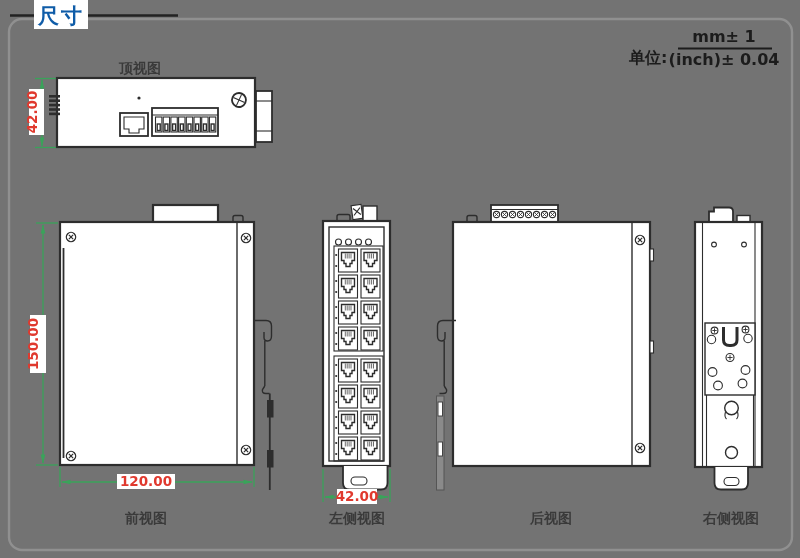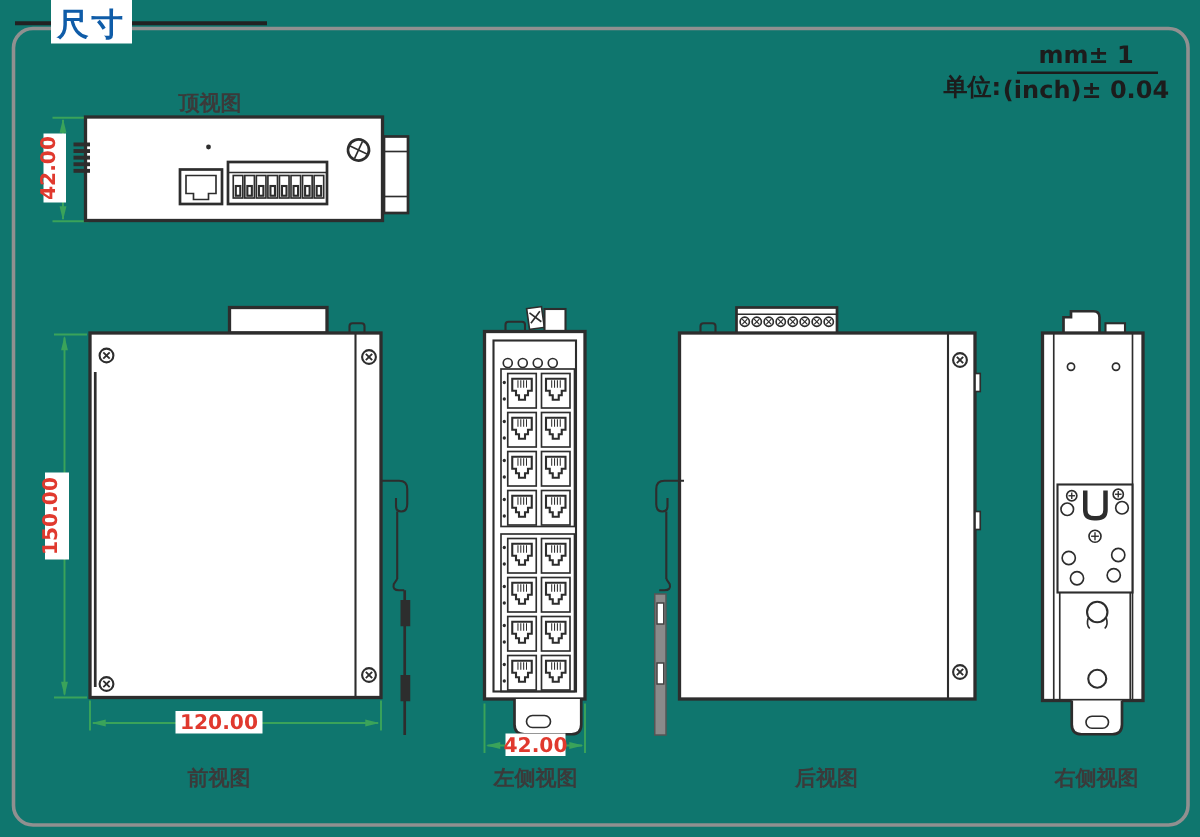--- a/index.html
+++ b/index.html
@@ -1,16 +1,16 @@
 <!DOCTYPE html>
 <html><head>
 <meta charset="utf-8">
 <style>
   html,body{margin:0;padding:0;background:#ffffff;}
-  .stage{position:relative;width:800px;height:558px;background:#0f766e;overflow:hidden;
+  .stage{position:relative;width:800px;height:558px;background:#737373;overflow:hidden;
          font-family:"DejaVu Sans",sans-serif;}
   svg{position:absolute;left:0;top:0;}
   
   .ln{fill:none;stroke:#2d2d2d;stroke-width:1.4;}
   .ln2{stroke-width:2.2;}
   .ln18{stroke-width:1.8;}
   .ln12{stroke-width:1.1;}
   .fillw{fill:#ffffff;}
   .fdark{fill:#2d2d2d;stroke:none;}
   .dim{fill:none;stroke:#3aa35a;stroke-width:1.3;}

